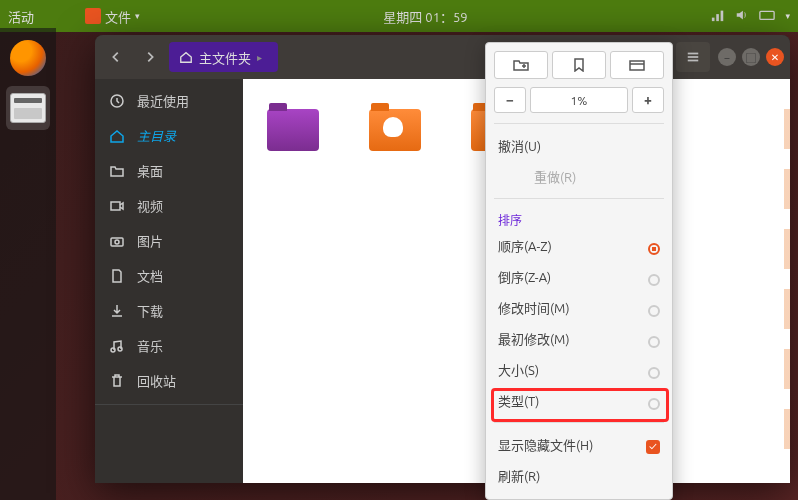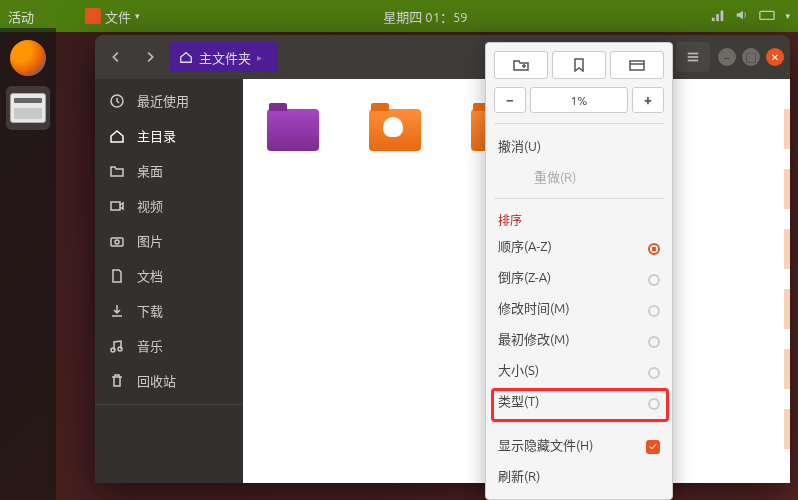--- a/index.html
+++ b/index.html
@@ -30,21 +30,21 @@
 .win-controls { display: flex; gap: 6px; margin-left: 4px; }
 .wc { width: 18px; height: 18px; border-radius: 50%; display: flex; align-items: center; justify-content: center; font-size: 10px; }
 .wc.min { background: #6e6b67; color: #2c2c2c; }
 .wc.max { background: #6e6b67; color: #2c2c2c; }
 .wc.close { background: #e95420; color: #fff; }
 .search-btn, .hamburger-btn { width: 34px; height: 30px; display: flex; align-items: center; justify-content: center; color: #bbb; border-radius: 4px; background: #494540; }
 
 .win-body { display: flex; height: calc(100% - 44px); }
 .sidebar { width: 148px; background: #33302e; padding: 4px 0; }
 .sb-item { display: flex; align-items: center; gap: 12px; padding: 8px 14px; color: #ccc; font-size: 13px; }
-.sb-item.active { color: #ffffff; }
+.sb-item.active { color: #0ea5e9; font-style: italic; }
 .sb-item svg { width: 16px; height: 16px; flex-shrink: 0; }
 .sb-sep { height: 1px; background: #444; margin: 6px 0; }
 
 .content { flex: 1; background: #fff; position: relative; padding: 30px 24px; display: flex; gap: 50px; align-items: flex-start; }
 .folder { width: 52px; height: 42px; border-radius: 4px; position: relative; }
 .folder::before { content:""; position:absolute; top:-6px; left:2px; width:18px; height:8px; border-radius: 2px 2px 0 0; }
 .f1 { background: linear-gradient(#a844c4, #7b2d90); }
 .f1::before { background:#7b2d90; }
 .f2 { background: linear-gradient(#ff8c3a, #e66a12); }
 .f2::before { background:#e66a12; }
@@ -55,21 +55,21 @@
 
 .popover { position: absolute; left: 485px; top: 42px; width: 188px; background: #f5f5f5; border: 1px solid #ccc; border-radius: 4px; box-shadow: 0 4px 20px rgba(0,0,0,0.3); padding: 8px; font-size: 13px; color: #444; }
 .popover::before { content:""; position:absolute; top:-8px; right:20px; border:8px solid transparent; border-bottom-color:#f5f5f5; }
 .po-toolbar { display:flex; gap:4px; margin-bottom:8px; }
 .po-btn { flex:1; height:28px; border:1px solid #ccc; background:#fff; border-radius:3px; display:flex; align-items:center; justify-content:center; }
 .po-zoom { display:flex; gap:4px; margin-bottom:10px; }
 .po-zoom .zb { width:32px; height:26px; border:1px solid #ccc; background:#fff; border-radius:3px; display:flex; align-items:center; justify-content:center; font-size:14px; font-weight:bold; color:#555; }
 .po-zoom .zlabel { flex:1; height:26px; border:1px solid #ccc; background:#fff; border-radius:3px; display:flex; align-items:center; justify-content:center; font-size:12px; }
 .po-item { padding: 6px 4px; display:flex; align-items:flex-end; justify-content:space-between; }
 .po-item.disabled { color:#aaa;margin-left:36px; }
-.po-head { color:#b91c1c; font-size:12px; padding: 6px 4px 2px; }
+.po-head { color:#6d28d9; font-size:12px; padding: 6px 4px 2px; }
 .po-sep { height:1px; background:#ddd; margin:6px 0; }
 .radio { width:12px; height:12px; border-radius:50%; border:2px solid #ccc; }
 .radio.on { border-color:#e95420; background: radial-gradient(#e95420 40%, transparent 45%); }
 .check { width:14px; height:14px; border:2px solid #e95420; border-radius:3px; background:#e95420; position:relative; }
 .check::after { content:"✓"; color:#fff; font-size:11px; position:absolute; top:-2px; left:1px; }
 .highlight-box { position:absolute; left:491px; top:388px; width:178px; height:34px; border:3px solid #ff2a2a; border-radius:4px; pointer-events:none; }
 </style>
 </head>
 <body>
 

